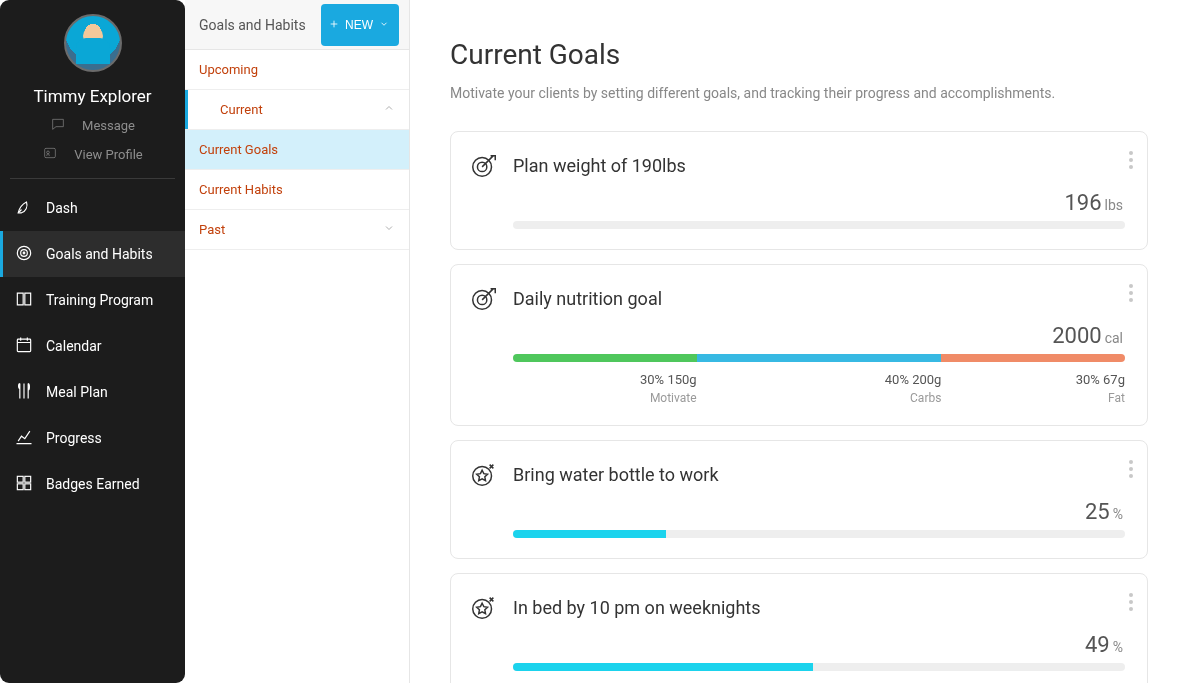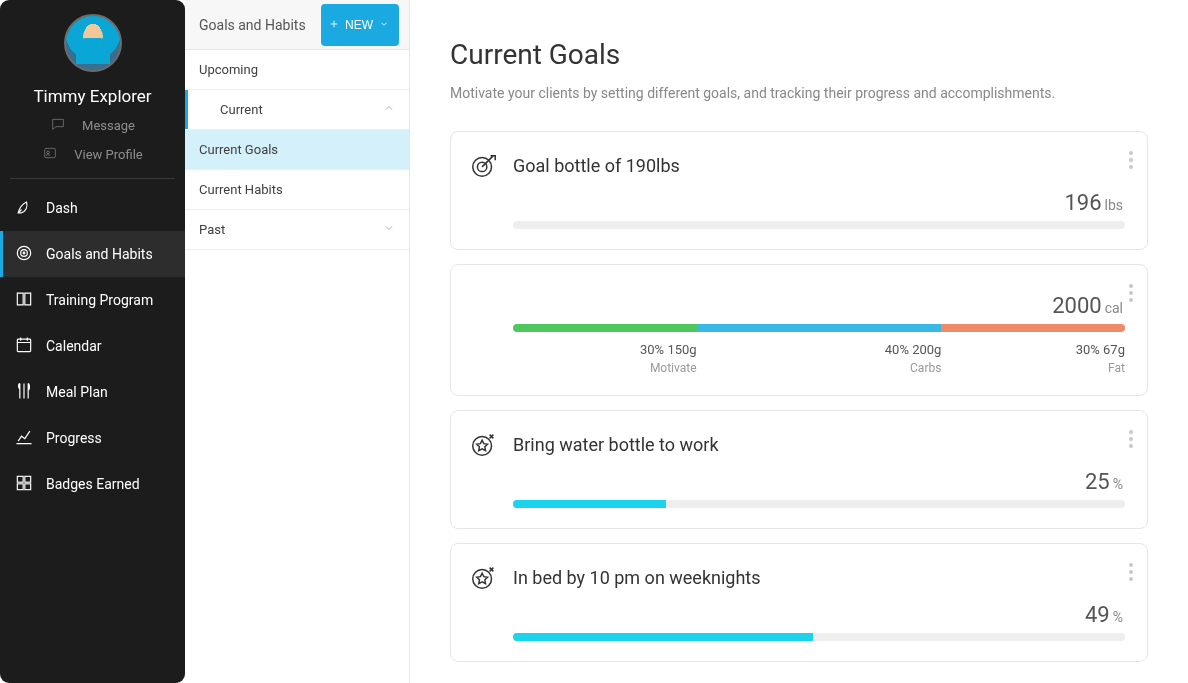--- a/index.html
+++ b/index.html
@@ -73,21 +73,21 @@
   }
   .mid-title { font-size: 14px; color: #555; }
   .new-btn {
     background: #1aa9e0; color: #fff; border: none; border-radius: 4px;
     height: 42px; padding: 0 10px 0 8px; font-size: 12px; font-weight: 500;
     display: flex; align-items: center; gap: 6px; cursor: pointer;
   }
   .new-btn svg { width: 10px; height: 10px; stroke: #fff; stroke-width: 2; }
   .mid-item {
     height: 40px; display: flex; align-items: center; justify-content: space-between;
-    padding: 0 14px; font-size: 13px; color: #404040; cursor: pointer;
+    padding: 0 14px; font-size: 13px; color: #c2410c; cursor: pointer;
     border-bottom: 1px solid #eee;
   }
   .mid-item.section { background: #fff; position: relative; padding-left: 35px; }
   .mid-item.section.open::before {
     content: ""; position: absolute; left: 0; top: 0; bottom: 0;
     width: 3px; background: #1aa9e0;
   }
   .mid-item.sub { padding-left: 14px; background: #fff; }
   .mid-item.sub.active { background: #d3f0fb; }
   .chev { width: 12px; height: 12px; stroke: #999; fill: none; stroke-width: 1.6; }
@@ -258,37 +258,47 @@
 
   <div class="card">
     <div class="card-head">
       <span class="goal-icon">
         <svg viewBox="0 0 32 32">
             <circle cx="14" cy="18" r="10"></circle>
             <circle cx="14" cy="18" r="5"></circle>
             <path d="M14 18L26 6M23 6h5v5"></path>
           </svg>
       </span>
-      <span class="card-title">Goal bottle of 190lbs</span>
+      <span class="card-title">Plan weight of 190lbs</span>
     </div>
     <div class="card-menu">
         <span></span>
         <span></span>
         <span></span>
       </div>
     <div class="metric-row">
       <span class="metric-val">196</span>
       <span class="metric-unit">lbs</span>
     </div>
     <div class="bar-track">
       <div class="bar-fill" style="width:0%"></div>
     </div>
   </div>
 
   <div class="card">
+    <div class="card-head">
+      <span class="goal-icon">
+        <svg viewBox="0 0 32 32">
+            <circle cx="14" cy="18" r="10"></circle>
+            <circle cx="14" cy="18" r="5"></circle>
+            <path d="M14 18L26 6M23 6h5v5"></path>
+          </svg>
+      </span>
+      <span class="card-title">Daily nutrition goal</span>
+    </div>
     <div class="card-menu">
         <span></span>
         <span></span>
         <span></span>
       </div>
     <div class="metric-row">
       <span class="metric-val">2000</span>
       <span class="metric-unit">cal</span>
     </div>
     <div class="macro-bar">

